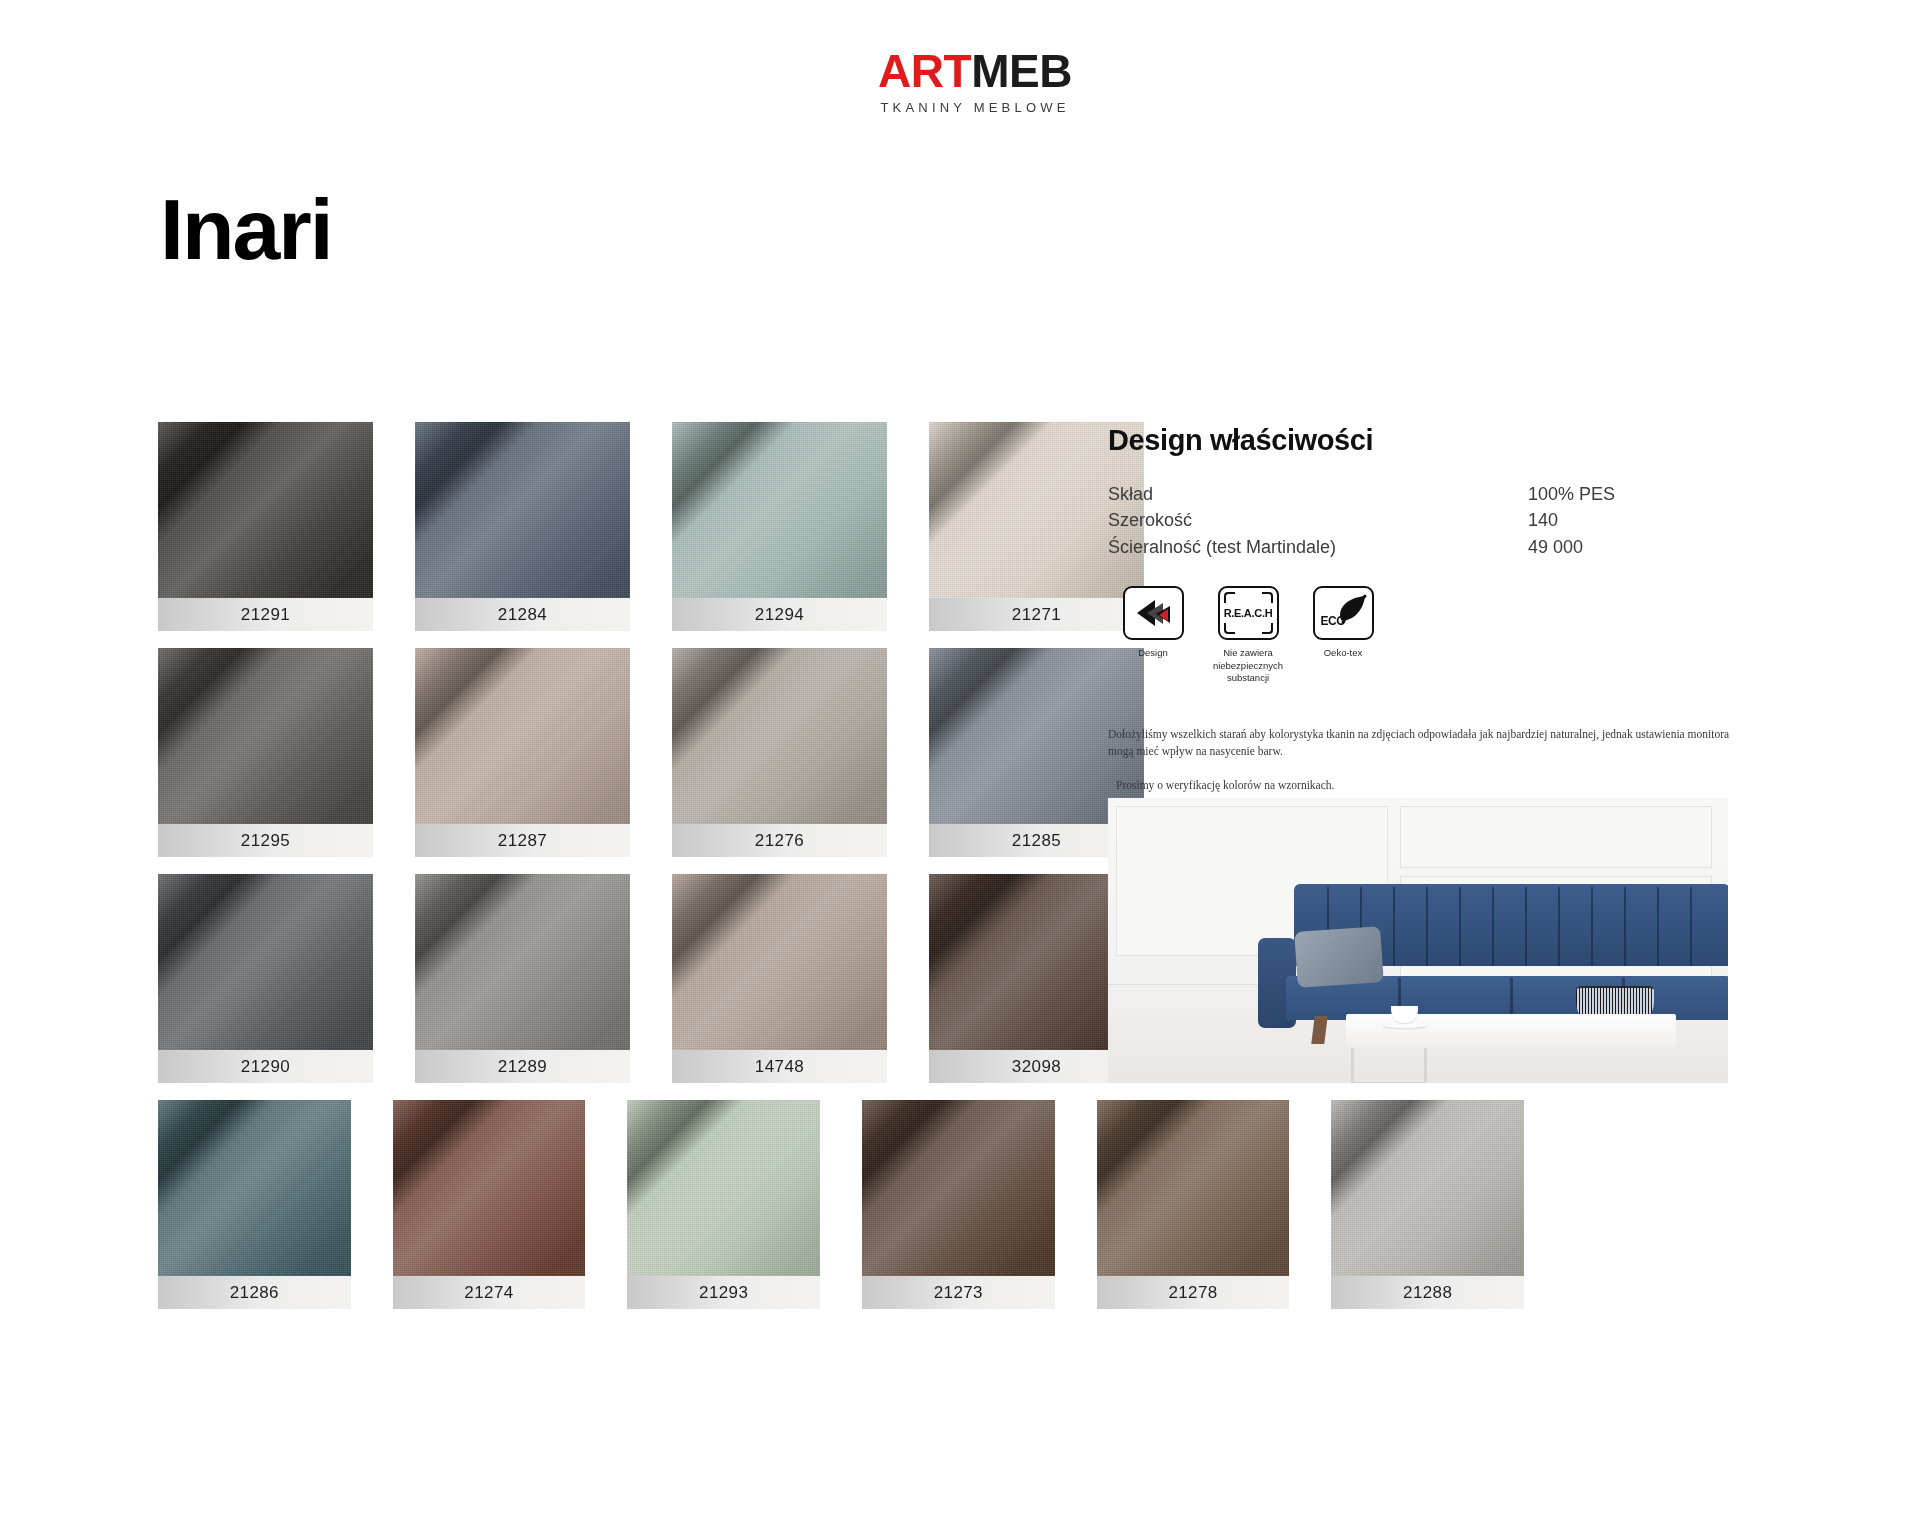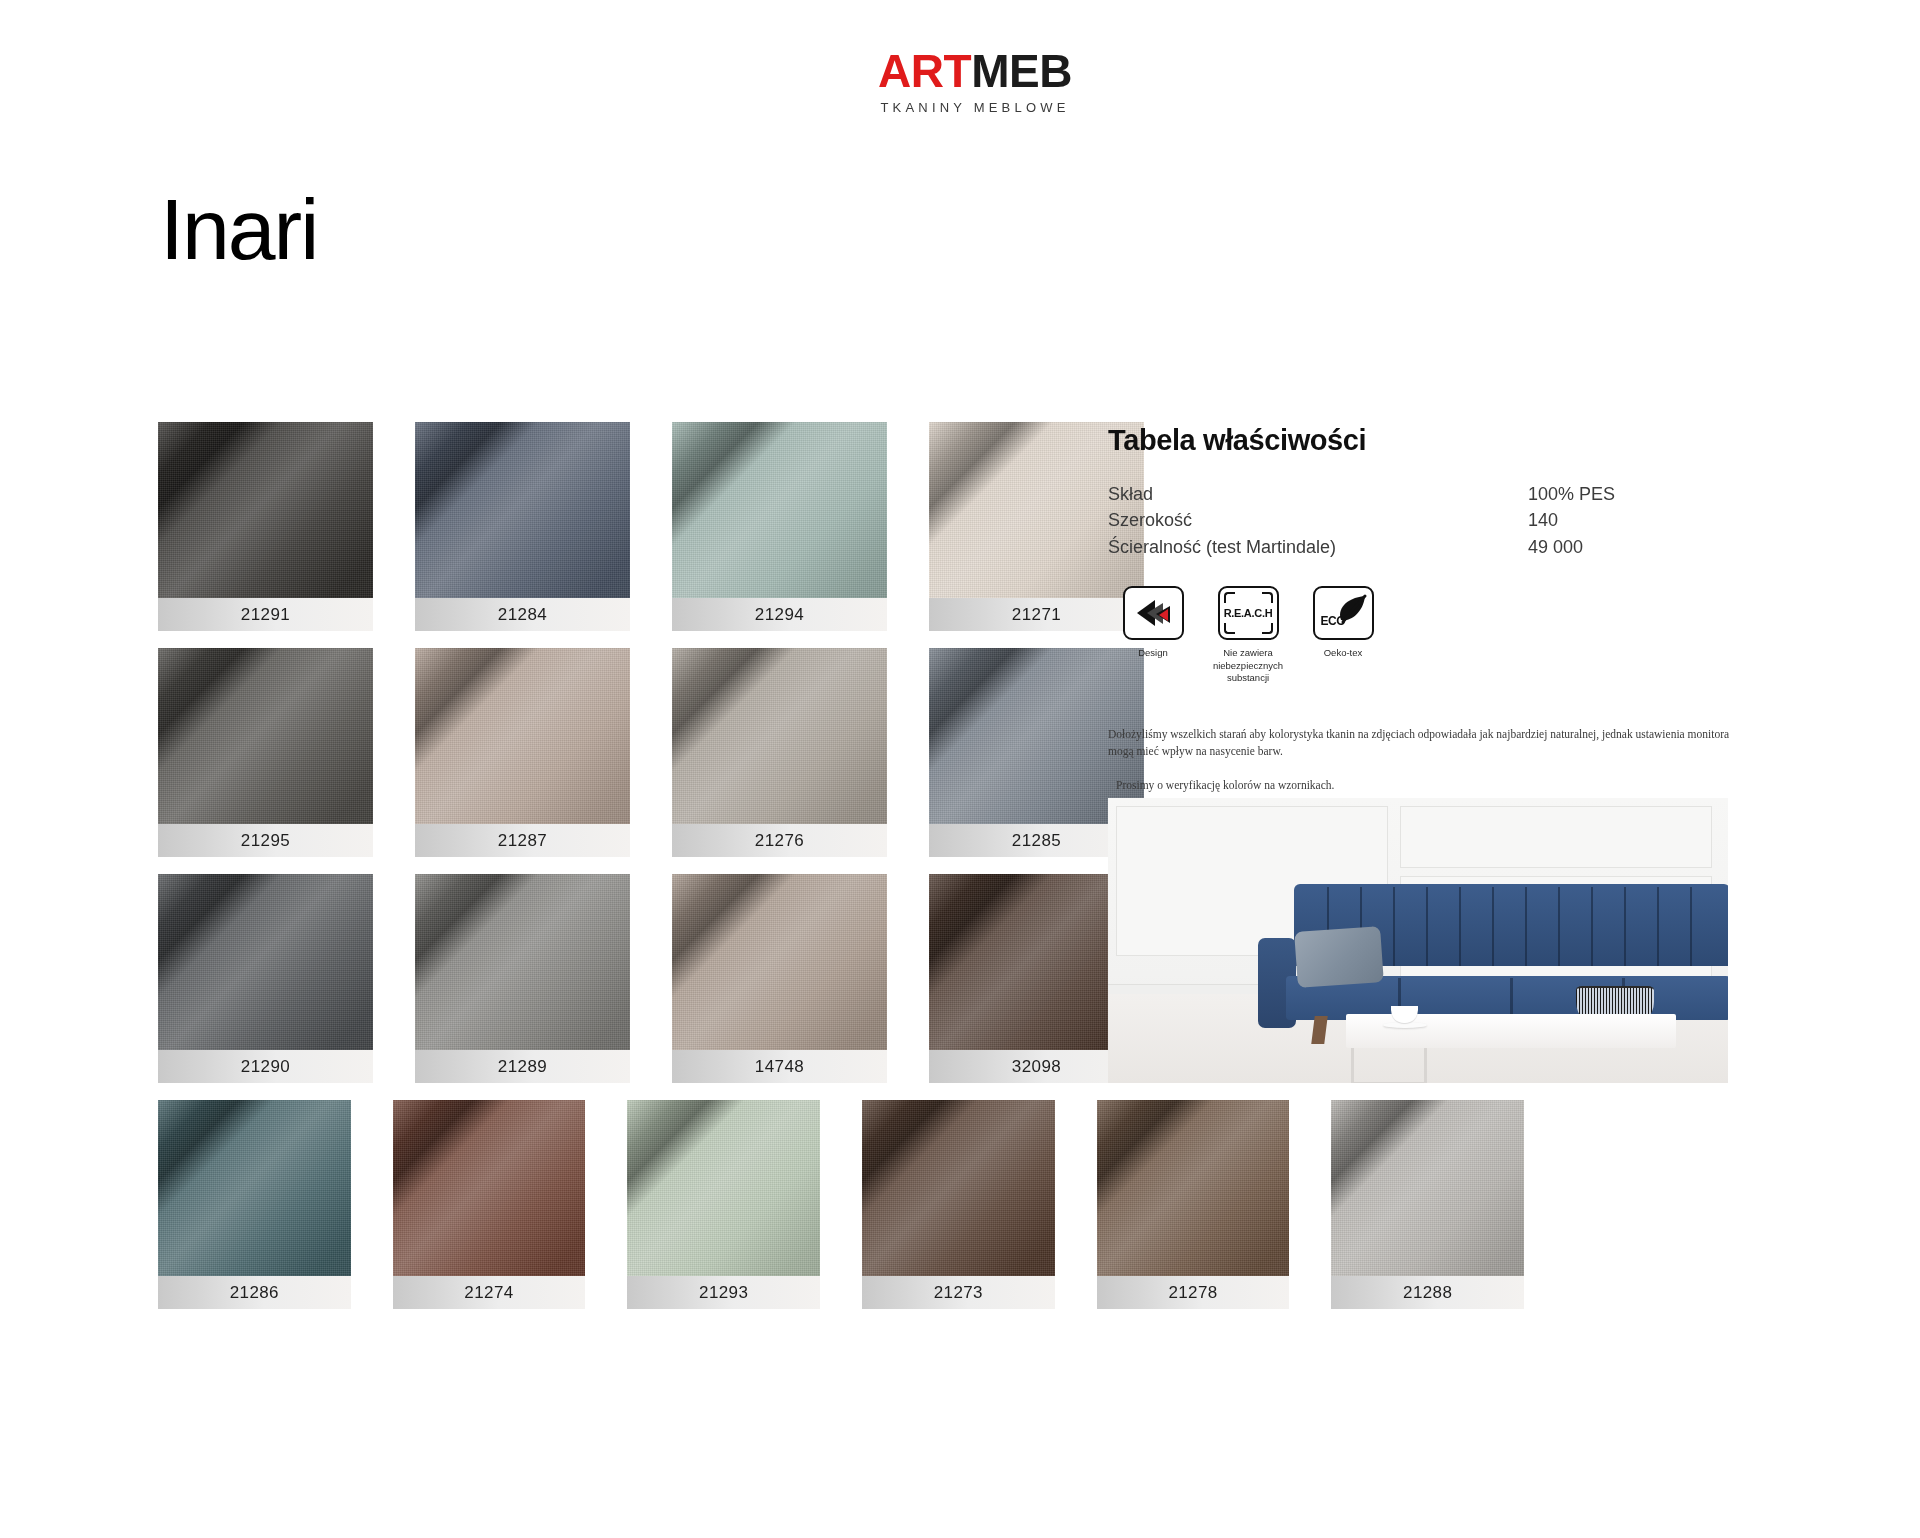--- a/index.html
+++ b/index.html
@@ -41,21 +41,21 @@
     color: #3a3a3a;
     font-weight: normal;
   }
 
   
   .collection-title {
     position: absolute;
     top: 186px;
     left: 160px;
     font-size: 86px;
-    font-weight: normal;
+    font-weight: bold;
     letter-spacing: -2px;
     line-height: 1;
     color: #000000;
   }
 
   
   .swatch-grid {
     position: absolute;
     top: 422px;
     left: 158px;
@@ -539,21 +539,21 @@
             <div class="weave"></div>
           </div>
       </div>
       <div class="swatch-label">21288</div>
     </div>
   </div>
 
 </div>
 
 <div class="props-panel">
-  <div class="props-title">Tabela właściwości</div>
+  <div class="props-title">Design właściwości</div>
   <table class="props-table">
     <tbody>
       <tr>
         <td>Skład</td>
         <td class="pv">100% PES</td>
       </tr>
       <tr>
         <td>Szerokość</td>
         <td class="pv">140</td>
       </tr>

